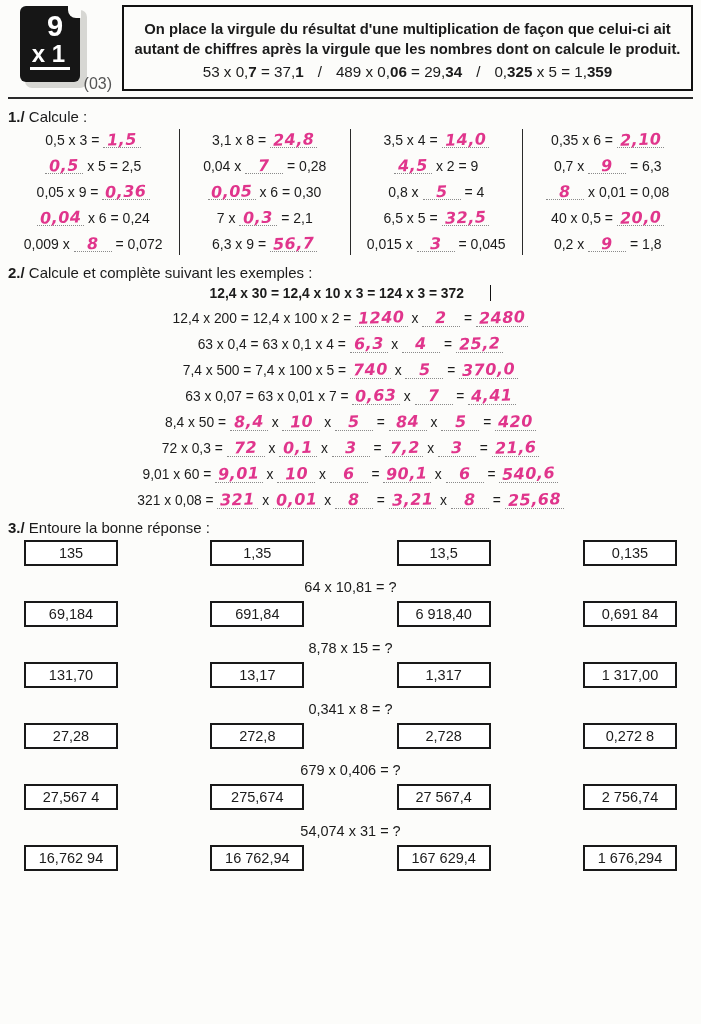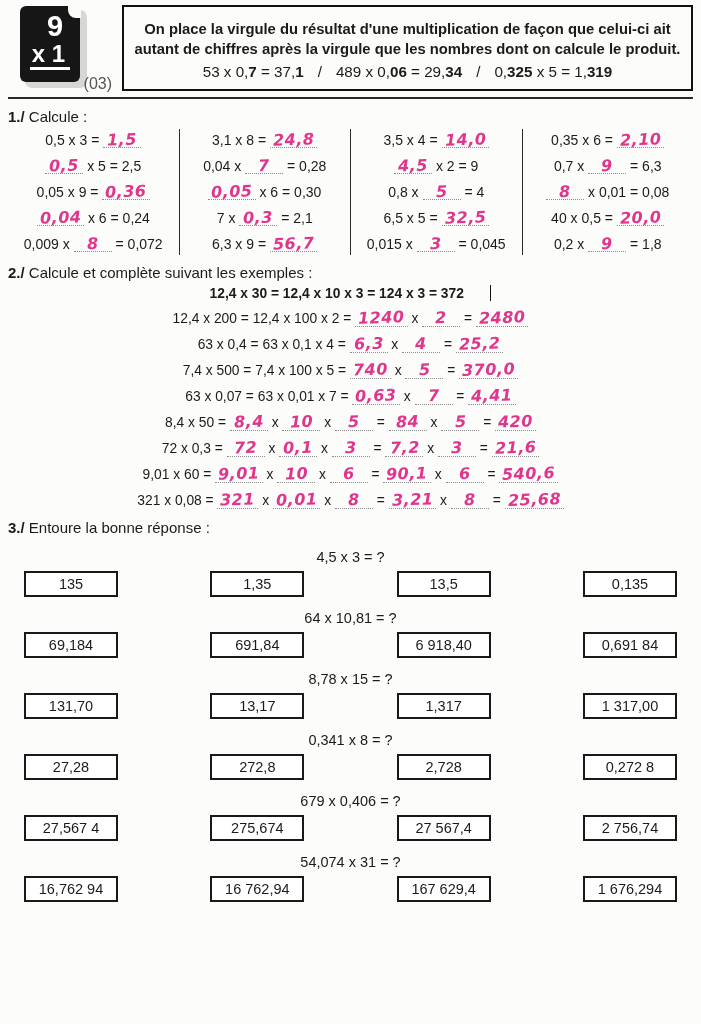--- a/index.html
+++ b/index.html
@@ -61,21 +61,21 @@
     <div class="card-col">
       <div class="flashcard">
         <div class="card-top">9</div>
         <div class="card-bottom">x 1</div>
       </div>
       <div class="card-ref">(03)</div>
     </div>
     <div class="rule-box">
       <div class="rule-text">On place la virgule du résultat d'une multiplication de façon que celui-ci ait autant de chiffres après la virgule que les nombres dont on calcule le produit.</div>
       <div class="examples-line">
-        <span><span>53 x 0,</span><b>7</b><span> = 37,</span><b>1</b></span><span class="sep">/</span><span><span>489 x 0,</span><b>06</b><span> = 29,</span><b>34</b></span><span class="sep">/</span><span><span>0,</span><b>325</b><span> x 5 = 1,</span><b>319</b></span>
+        <span><span>53 x 0,</span><b>7</b><span> = 37,</span><b>1</b></span><span class="sep">/</span><span><span>489 x 0,</span><b>06</b><span> = 29,</span><b>34</b></span><span class="sep">/</span><span><span>0,</span><b>325</b><span> x 5 = 1,</span><b>359</b></span>
       </div>
     </div>
   </div>
 
   <div class="section-title"><span class="num">1./</span><span> Calcule :</span></div>
   <div class="calc-grid" id="calc-grid">
       <div class="calc-col">
         <div class="calc-row"><span class="print">0,5 x 3 = </span><span class="blank"><span class="hand">1,5</span></span></div>
         <div class="calc-row"><span class="blank"><span class="hand">0,5</span></span><span class="print"> x 5 = 2,5</span></div>
         <div class="calc-row"><span class="print">0,05 x 9 = </span><span class="blank"><span class="hand">0,36</span></span></div>
@@ -117,21 +117,20 @@
       <div class="fill-line"><span class="print">63 x 0,07 = 63 x 0,01 x 7 = </span><span class="blank"><span class="hand">0,63</span></span><span class="print"> x </span><span class="blank"><span class="hand">7</span></span><span class="print"> = </span><span class="blank"><span class="hand">4,41</span></span></div>
       <div class="fill-line"><span class="print">8,4 x 50 = </span><span class="blank"><span class="hand">8,4</span></span><span class="print"> x </span><span class="blank"><span class="hand">10</span></span><span class="print"> x </span><span class="blank"><span class="hand">5</span></span><span class="print"> = </span><span class="blank"><span class="hand">84</span></span><span class="print"> x </span><span class="blank"><span class="hand">5</span></span><span class="print"> = </span><span class="blank"><span class="hand">420</span></span></div>
       <div class="fill-line"><span class="print">72 x 0,3 = </span><span class="blank"><span class="hand">72</span></span><span class="print"> x </span><span class="blank"><span class="hand">0,1</span></span><span class="print"> x </span><span class="blank"><span class="hand">3</span></span><span class="print"> = </span><span class="blank"><span class="hand">7,2</span></span><span class="print"> x </span><span class="blank"><span class="hand">3</span></span><span class="print"> = </span><span class="blank"><span class="hand">21,6</span></span></div>
       <div class="fill-line"><span class="print">9,01 x 60 = </span><span class="blank"><span class="hand">9,01</span></span><span class="print"> x </span><span class="blank"><span class="hand">10</span></span><span class="print"> x </span><span class="blank"><span class="hand">6</span></span><span class="print"> = </span><span class="blank"><span class="hand">90,1</span></span><span class="print"> x </span><span class="blank"><span class="hand">6</span></span><span class="print"> = </span><span class="blank"><span class="hand">540,6</span></span></div>
       <div class="fill-line"><span class="print">321 x 0,08 = </span><span class="blank"><span class="hand">321</span></span><span class="print"> x </span><span class="blank"><span class="hand">0,01</span></span><span class="print"> x </span><span class="blank"><span class="hand">8</span></span><span class="print"> = </span><span class="blank"><span class="hand">3,21</span></span><span class="print"> x </span><span class="blank"><span class="hand">8</span></span><span class="print"> = </span><span class="blank"><span class="hand">25,68</span></span></div>
     </div>
 
   <div class="section-title"><span class="num">3./</span><span> Entoure la bonne réponse :</span></div>
   <div id="sec3-questions">
       <div class="q-block">
-        <div class="question">4,5 x 3 = ?</div>
         <div class="choices">
           <div class="choice">135</div>
           <div class="choice">1,35</div>
           <div class="choice">13,5</div>
           <div class="choice">0,135</div>
         </div>
       </div>
       <div class="q-block">
         <div class="question">64 x 10,81 = ?</div>
         <div class="choices">

